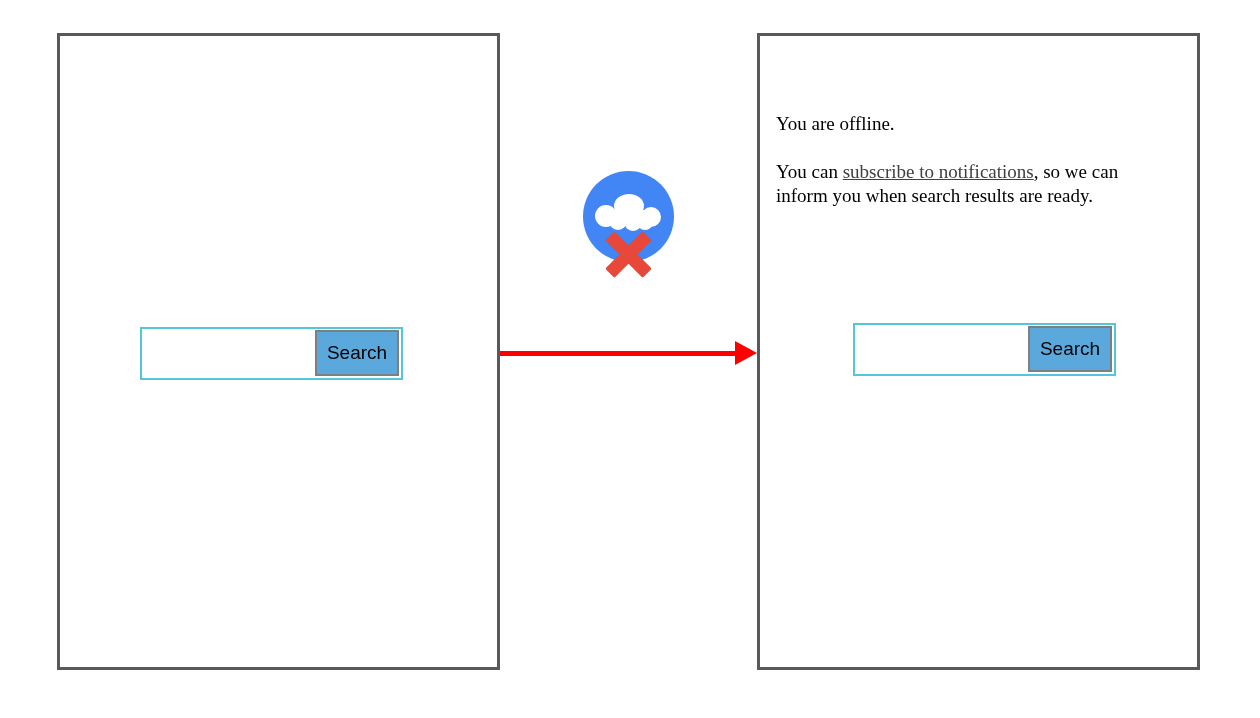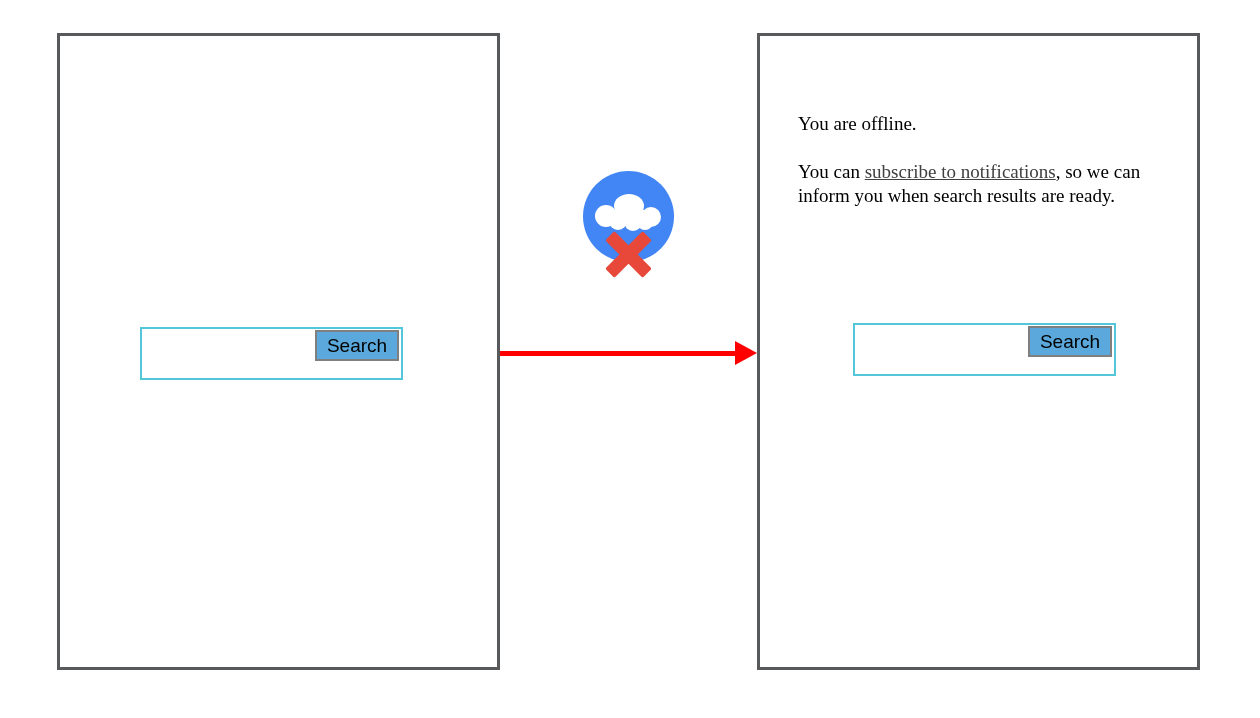--- a/index.html
+++ b/index.html
@@ -27,21 +27,21 @@
     box-sizing: border-box;
   }
   .panel-left  { left: 57px; }
   .panel-right { left: 757px; }
 
   
   .offline-copy {
     position: absolute;
     left: 0;
     top: 0;
-    padding: 76px 14px 0 38px;
+    padding: 76px 14px 0 16px;
     width: 397px;
     font-size: 19px;
     line-height: 24px;
     color: #000000;
   }
   .offline-copy p { margin: 0 0 24px 0; }
   .offline-copy a {
     color: #404040;
     text-decoration: underline;
     cursor: pointer;
@@ -70,21 +70,21 @@
     font-size: 18px;
     font-family: "Liberation Sans", sans-serif;
     background: transparent;
     padding: 0 6px;
   }
   .search-button {
     position: absolute;
     top: 1px;
     right: 2px;
     width: 84px;
-    height: 31px;
+    height: 46px;
     background: #5ba9dc;
     border: 2px solid #7f7f7f;
     font-family: "Liberation Sans", sans-serif;
     font-size: 19px;
     color: #000000;
     cursor: pointer;
     padding: 0;
   }
 
   

